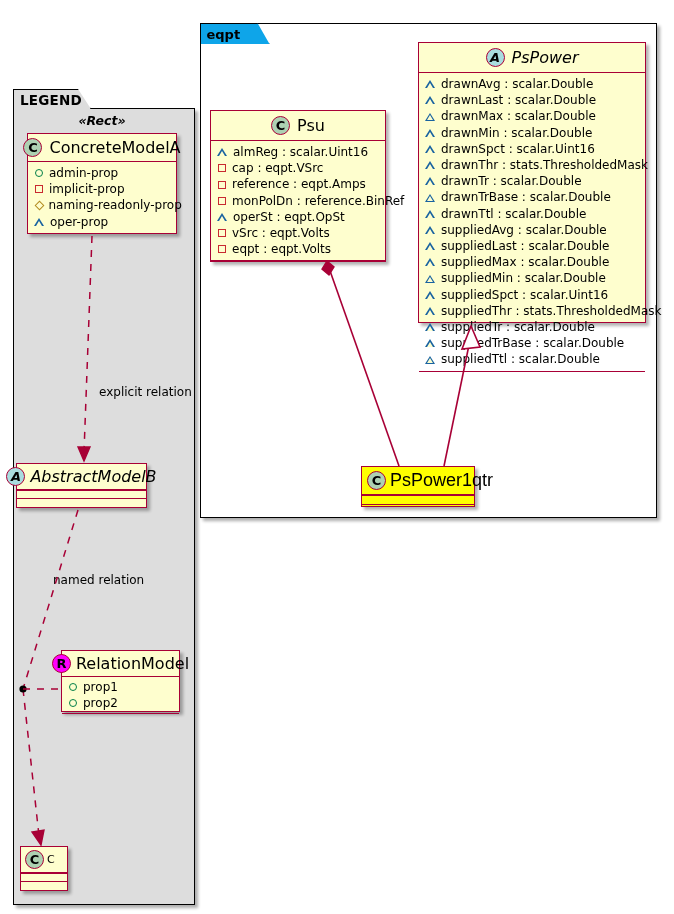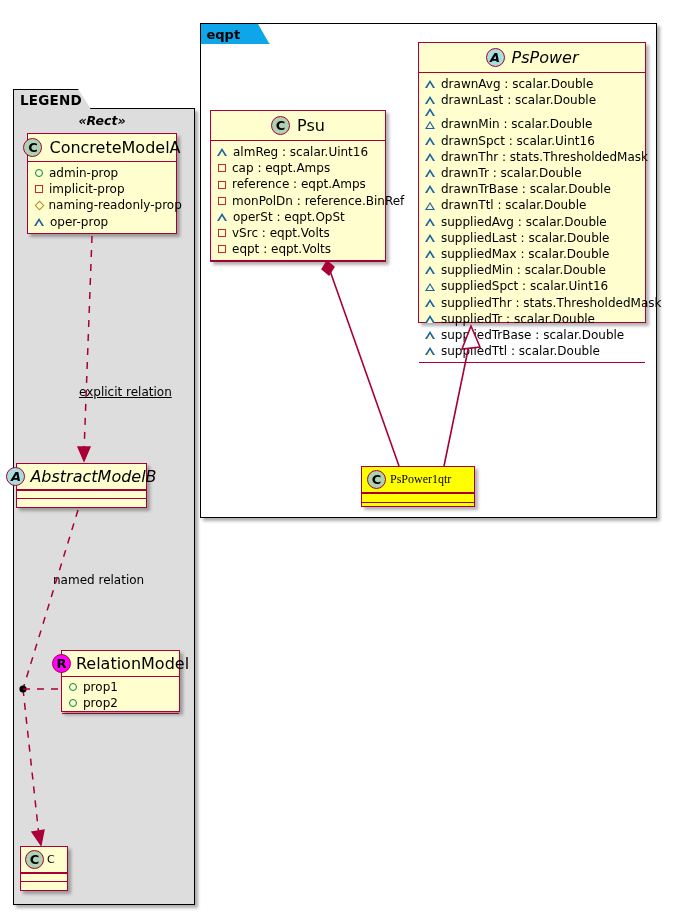--- a/index.html
+++ b/index.html
@@ -88,22 +88,22 @@
     border-bottom: 1.5px solid #a80036;
     box-sizing: border-box;
   }
   .uml-title {
     font-size: 16px;
     color: #000000;
     white-space: nowrap;
   }
   .uml-title.italic { font-style: italic; }
   .uml-title.mono {
-    font-family: Liberation Serif, serif;
-    font-size: 12px;
+    font-family: Liberation Sans, sans-serif;
+    font-size: 18px;
   }
   .uml-attrs {
     padding: 3px 6px 3px 6px;
     box-sizing: border-box;
   }
   .uml-attr {
     display: flex;
     align-items: center;
     gap: 6px;
     font-size: 12px;
@@ -252,20 +252,21 @@
       <div class="uml-attr">
         <span class="mk mk-triangle"></span>
         <span>drawnAvg : scalar.Double</span>
       </div>
       <div class="uml-attr">
         <span class="mk mk-triangle"></span>
         <span>drawnLast : scalar.Double</span>
       </div>
       <div class="uml-attr">
         <span class="mk mk-triangle"></span>
+        <span>drawnMax : scalar.Double</span>
       </div>
       <div class="uml-attr">
         <span class="mk mk-triangle"></span>
         <span>drawnMin : scalar.Double</span>
       </div>
       <div class="uml-attr">
         <span class="mk mk-triangle"></span>
         <span>drawnSpct : scalar.Uint16</span>
       </div>
       <div class="uml-attr">
@@ -329,21 +330,21 @@
     <span class="badge badge-C">C</span>
     <span class="uml-title">Psu</span>
   </div>
   <div class="uml-attrs" id="psu-attrs">
       <div class="uml-attr">
         <span class="mk mk-triangle"></span>
         <span>almReg : scalar.Uint16</span>
       </div>
       <div class="uml-attr">
         <span class="mk mk-square"></span>
-        <span>cap : eqpt.Amps</span>
+        <span>cap : eqpt.VSrc</span>
       </div>
       <div class="uml-attr">
         <span class="mk mk-square"></span>
         <span>reference : eqpt.Amps</span>
       </div>
       <div class="uml-attr">
         <span class="mk mk-square"></span>
         <span>monPolDn : reference.BinRef</span>
       </div>
       <div class="uml-attr">
@@ -434,21 +435,21 @@
 
 <div class="uml-class" style="left:20px; top:846px; width:48px; height:45px;">
   <div class="uml-header" style="padding:3px 4px; gap:3px; justify-content:flex-start;">
     <span class="badge badge-C">C</span>
     <span class="uml-title" style="font-size:11px;">C</span>
   </div>
   <div class="uml-empty-compartment" style="height:8px;"></div>
   <div class="uml-empty-compartment" style="height:8px;"></div>
 </div>
 
-<div class="edge-label" style="left:79px; top:385px;text-decoration:underline;">explicit relation</div>
+<div class="edge-label" style="left:99px; top:385px;">explicit relation</div>
 <div class="edge-label" style="left:53px; top:573px;">named relation</div>
 
 <svg id="connectors" viewBox="0 0 674 914">
 
   <g>
     <line x1="329" y1="268" x2="399" y2="466" stroke="#A80036" stroke-width="1.6"></line>
     <polygon points="327,261 334,267 329,275 322,269" fill="#A80036" stroke="#A80036" stroke-width="1.4"></polygon>
   </g>
 
   <g>

